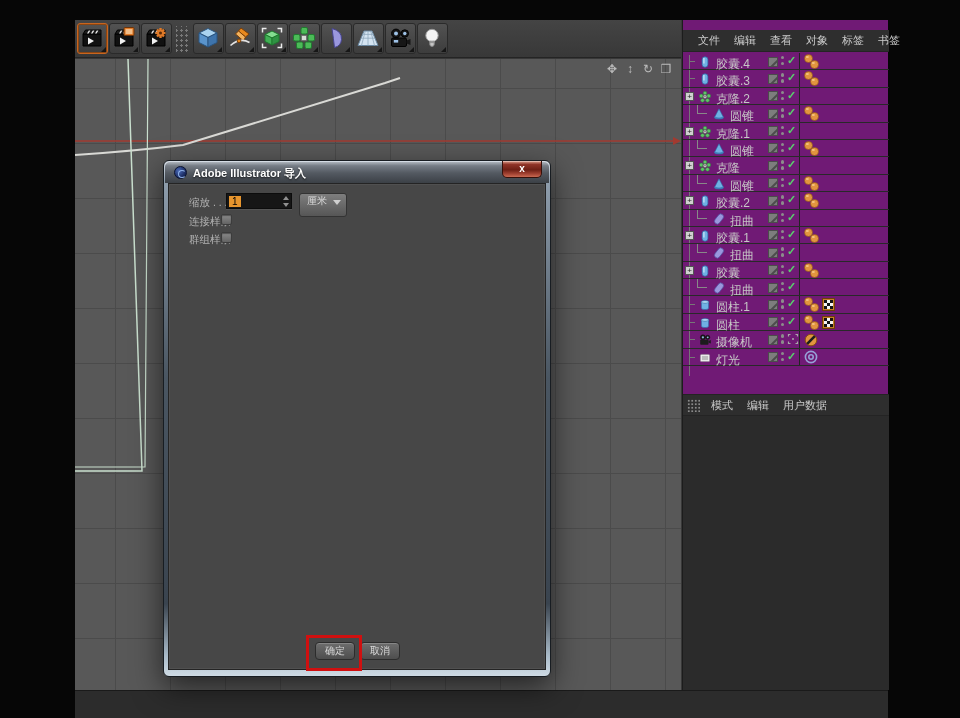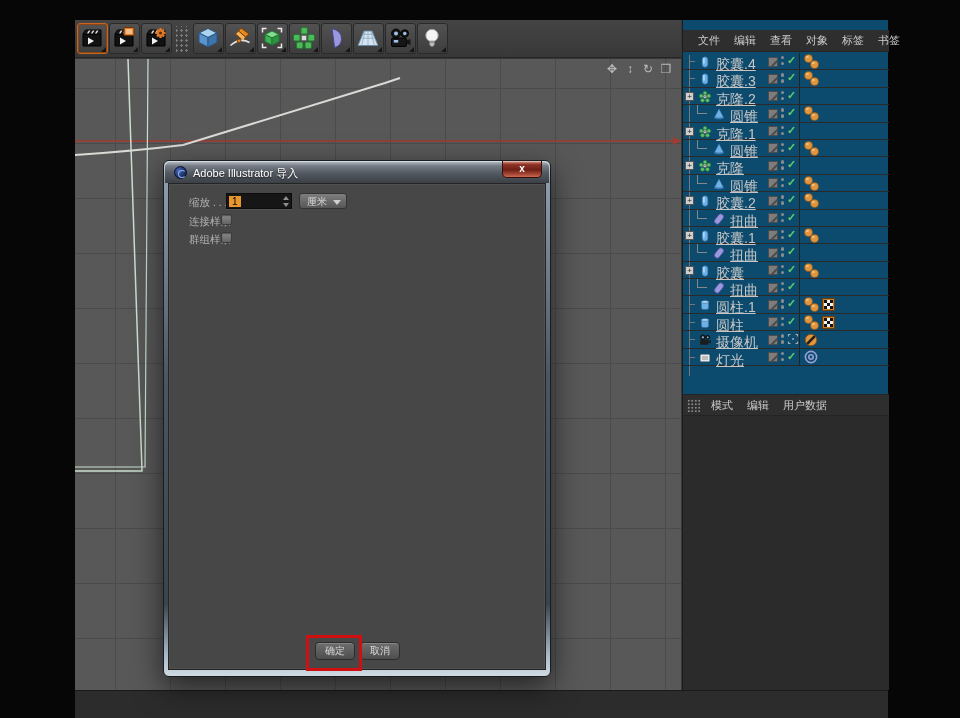--- a/index.html
+++ b/index.html
@@ -28,21 +28,21 @@
   
   #viewport { position:absolute; left:0; top:39px; width:606px; height:631px; background:#585858;
     background-image:linear-gradient(to right,#4b4b4b 1px,transparent 1px),
                      linear-gradient(to bottom,#4b4b4b 1px,transparent 1px);
     background-size:55px 55px; background-position:40px 29px; overflow:hidden; cursor:crosshair; }
   #scene-svg { position:absolute; left:0; top:0; width:606px; height:631px; }
   #nav-icons { position:absolute; top:3px; right:8px; display:flex; gap:4px; }
   .nav-ic { width:14px; height:14px; color:#bcbcbc; font-size:12px; line-height:14px; text-align:center; cursor:pointer; }
 
   
-  #panel { position:absolute; left:607px; top:0; width:206px; height:670px; background:#0c4a6e; border-left:1px solid #1c1c1c; }
+  #panel { position:absolute; left:607px; top:0; width:206px; height:670px; background:#701a75; border-left:1px solid #1c1c1c; }
   .menu-bar { position:absolute; left:0; width:206px; height:22px; display:flex; align-items:center;
     background:#2e2e2e; border-bottom:1px solid #242424; }
   #panel-menu { top:10px; }
   #panel-menu2 { top:374px; border-top:1px solid #242424;text-align:center; }
   .grip { width:13px; height:13px; margin:0 5px 0 4px;
     background-image:radial-gradient(#8a8a8a 0.9px, transparent 1px);
     background-size:3.5px 3.5px; }
   .menu-item { color:#cccccc; font-size:11px; padding:0 8px 0 6px; cursor:pointer; white-space:nowrap; }
 
   #obj-tree { position:absolute; left:0; top:33px; width:206px; }
@@ -50,21 +50,21 @@
   .row { position:relative; height:17.4px; display:flex; align-items:center; border-bottom:1px solid #292929; cursor:pointer; }
   .cell-tree { position:relative; width:85px; height:100%; display:flex; align-items:center; }
   .expand-box { position:absolute; left:2px; top:4px; width:9px; height:9px; background:#d0d0d0;
     border:1px solid #555; font-size:8px; line-height:7px; text-align:center; color:#222; }
   .tick { position:absolute; left:6px; top:8px; width:6px; height:1px; background:#777; }
   .child-conn { position:absolute; left:14px; top:0; width:10px; height:9px;
     border-left:1px solid #888; border-bottom:1px solid #888; }
   .obj-ic { position:absolute; top:2px; width:13px; height:13px; }
   .obj-ic svg { width:13px; height:13px; }
   .row.lv0 .obj-ic { left:16px; } .row.lv1 .obj-ic { left:30px; }
-  .obj-label { position:absolute; top:3px; font-size:14px; color:#c6c6c6; white-space:nowrap;text-decoration:underline; }
+  .obj-label { position:absolute; top:3px; font-size:12px; color:#c6c6c6; white-space:nowrap; }
   .row.lv0 .obj-label { left:33px; } .row.lv1 .obj-label { left:47px; }
   .cell-ctrl { position:absolute; left:85px; top:0; width:31px; height:100%; }
   .layerbox { position:absolute; left:0; top:3.5px; width:10px; height:10px; background:#7d7d7d; border:1px solid #4c4c4c; overflow:hidden; }
   .layerbox::after { content:""; position:absolute; left:-2px; top:4px; width:16px; height:1.6px; background:#4c4c4c; transform:rotate(-45deg); }
   .vdots { position:absolute; left:13px; top:3px; width:4px; height:11px; }
   .vdots::before, .vdots::after { content:""; position:absolute; left:0; width:3.4px; height:3.4px; border-radius:50%; background:#8c8c8c; }
   .vdots::before { top:0; } .vdots::after { top:6px; }
   .chk { position:absolute; left:19px; top:1px; color:#5ace6e; font-size:11px; font-weight:bold; }
   .state-ic { position:absolute; left:19px; top:2px; width:12px; height:12px; }
   .cell-tags { position:absolute; left:116px; top:0; right:0; height:100%; border-left:1px solid #222; padding-left:3px; }
@@ -75,21 +75,21 @@
   .tag.big { left:4px; top:1.5px; width:14px; height:14px; }
   .tag.checker { left:22px; top:2px; width:13px; height:13px; }
 
   #attr-area { position:absolute; left:0; top:396px; width:206px; height:274px; background:#2b2b2b; }
 
   
   #dialog { position:absolute; left:163px; top:160px; width:388px; height:517px; border-radius:6px;
     background:linear-gradient(180deg,#d7dee6 0%,#8e9dac 4%,#4a5662 42%,#3a444f 86%,#a9bac8 96%,#cfdbe4 100%);
     border:1px solid #181d22; box-shadow:0 10px 30px rgba(0,0,0,0.6); }
   #dlg-titlebar { position:absolute; left:1px; right:1px; top:1px; height:21px; border-radius:5px 5px 0 0;
-    background:linear-gradient(180deg,#aeb5bd 0%,#767d86 18%,#545a62 52%,#3b4046 100%); cursor:move; }
+    background:linear-gradient(180deg,#aeb5bd 0%,#767d86 18%,#545a62 52%,#3b4046 100%); cursor:move;font-weight:bold; }
   #dlg-icon { position:absolute; left:9px; top:4px; width:13px; height:13px; border-radius:50%;
     background:radial-gradient(circle at 35% 35%, #4a6ab8 0%, #1d2f66 60%, #101a3a 100%); border:1px solid #0a1230; }
   #dlg-icon::after { content:""; position:absolute; left:3px; top:3px; width:6px; height:6px; border-radius:50%;
     border:1.5px solid #8fb2e8; border-right-color:transparent; }
   #dlg-title { position:absolute; left:28px; top:4px; font-size:11px; color:#ffffff; text-shadow:0 1px 2px rgba(0,0,0,0.7); }
   #dlg-close { position:absolute; right:8px; top:0; width:40px; height:17px; border-radius:0 0 5px 5px;
     background:linear-gradient(180deg,#e0a08e 0%,#8e3327 22%,#6e1f15 55%,#a24232 80%,#c96a52 100%);
     border:1px solid #35100a; border-top:none; color:#fff; font-size:10px; font-weight:bold;
     text-align:center; line-height:15px; cursor:pointer; box-shadow:inset 0 1px 0 rgba(255,255,255,0.35); }
   #dlg-content { position:absolute; left:4px; right:4px; top:22px; bottom:6px; background:#474747;
@@ -97,23 +97,23 @@
   .dlg-label { position:absolute; font-size:10.5px; color:#b2b2b2; }
   #scale-field { position:absolute; left:57px; top:9px; width:66px; height:16px; background:#161616;
     border:1px solid #0c0c0c; box-shadow:0 1px 0 rgba(255,255,255,0.08); cursor:text; }
   #scale-field .sel { position:absolute; left:2px; top:2px; padding:0 3px; height:11px;
     font-size:10px; line-height:11px; color:#000; }
   .spinner { position:absolute; right:2px; top:2px; width:7px; height:11px; }
   .spinner::before, .spinner::after { content:""; position:absolute; left:1px; width:0; height:0;
     border-left:3px solid transparent; border-right:3px solid transparent; }
   .spinner::before { top:0; border-bottom:4px solid #909090; }
   .spinner::after { bottom:0; border-top:4px solid #909090; }
-  #unit-dropdown { position:absolute; left:130px; top:9px; width:48px; height:16px; border-radius:3px;
+  #unit-dropdown { position:absolute; left:130px; top:9px; width:48px; height:24px; border-radius:3px;
     background:linear-gradient(#7e7e7e,#565656); border:1px solid #333; cursor:pointer;
-    font-size:10px; color:#dcdcdc; line-height:15px; padding-left:7px; }
+    font-size:10px; color:#dcdcdc; line-height:15px; padding-left:7px;font-family:Liberation Mono, monospace; }
   #unit-dropdown .arrow { position:absolute; right:5px; top:6px; width:0; height:0;
     border-left:4px solid transparent; border-right:4px solid transparent; border-top:5px solid #cfcfcf; }
   .checkbox { position:absolute; left:52px; width:11px; height:11px; border-radius:2px;
     background:linear-gradient(#8a8a8a,#636363); border:1px solid #3c3c3c;
     box-shadow:inset 0 1px 1px rgba(0,0,0,0.4); cursor:pointer; }
   .dlg-btn { position:absolute; top:458px; width:40px; height:18px; border-radius:4px;
     background:linear-gradient(#6d6d6d,#4e4e4e); border:1px solid #2c2c2c; color:#d8d8d8;
     font-size:10px; text-align:center; line-height:16px; cursor:pointer;
     box-shadow:inset 0 1px 0 rgba(255,255,255,0.18); }
   #btn-ok { left:146px; } #btn-cancel { left:191px; }

